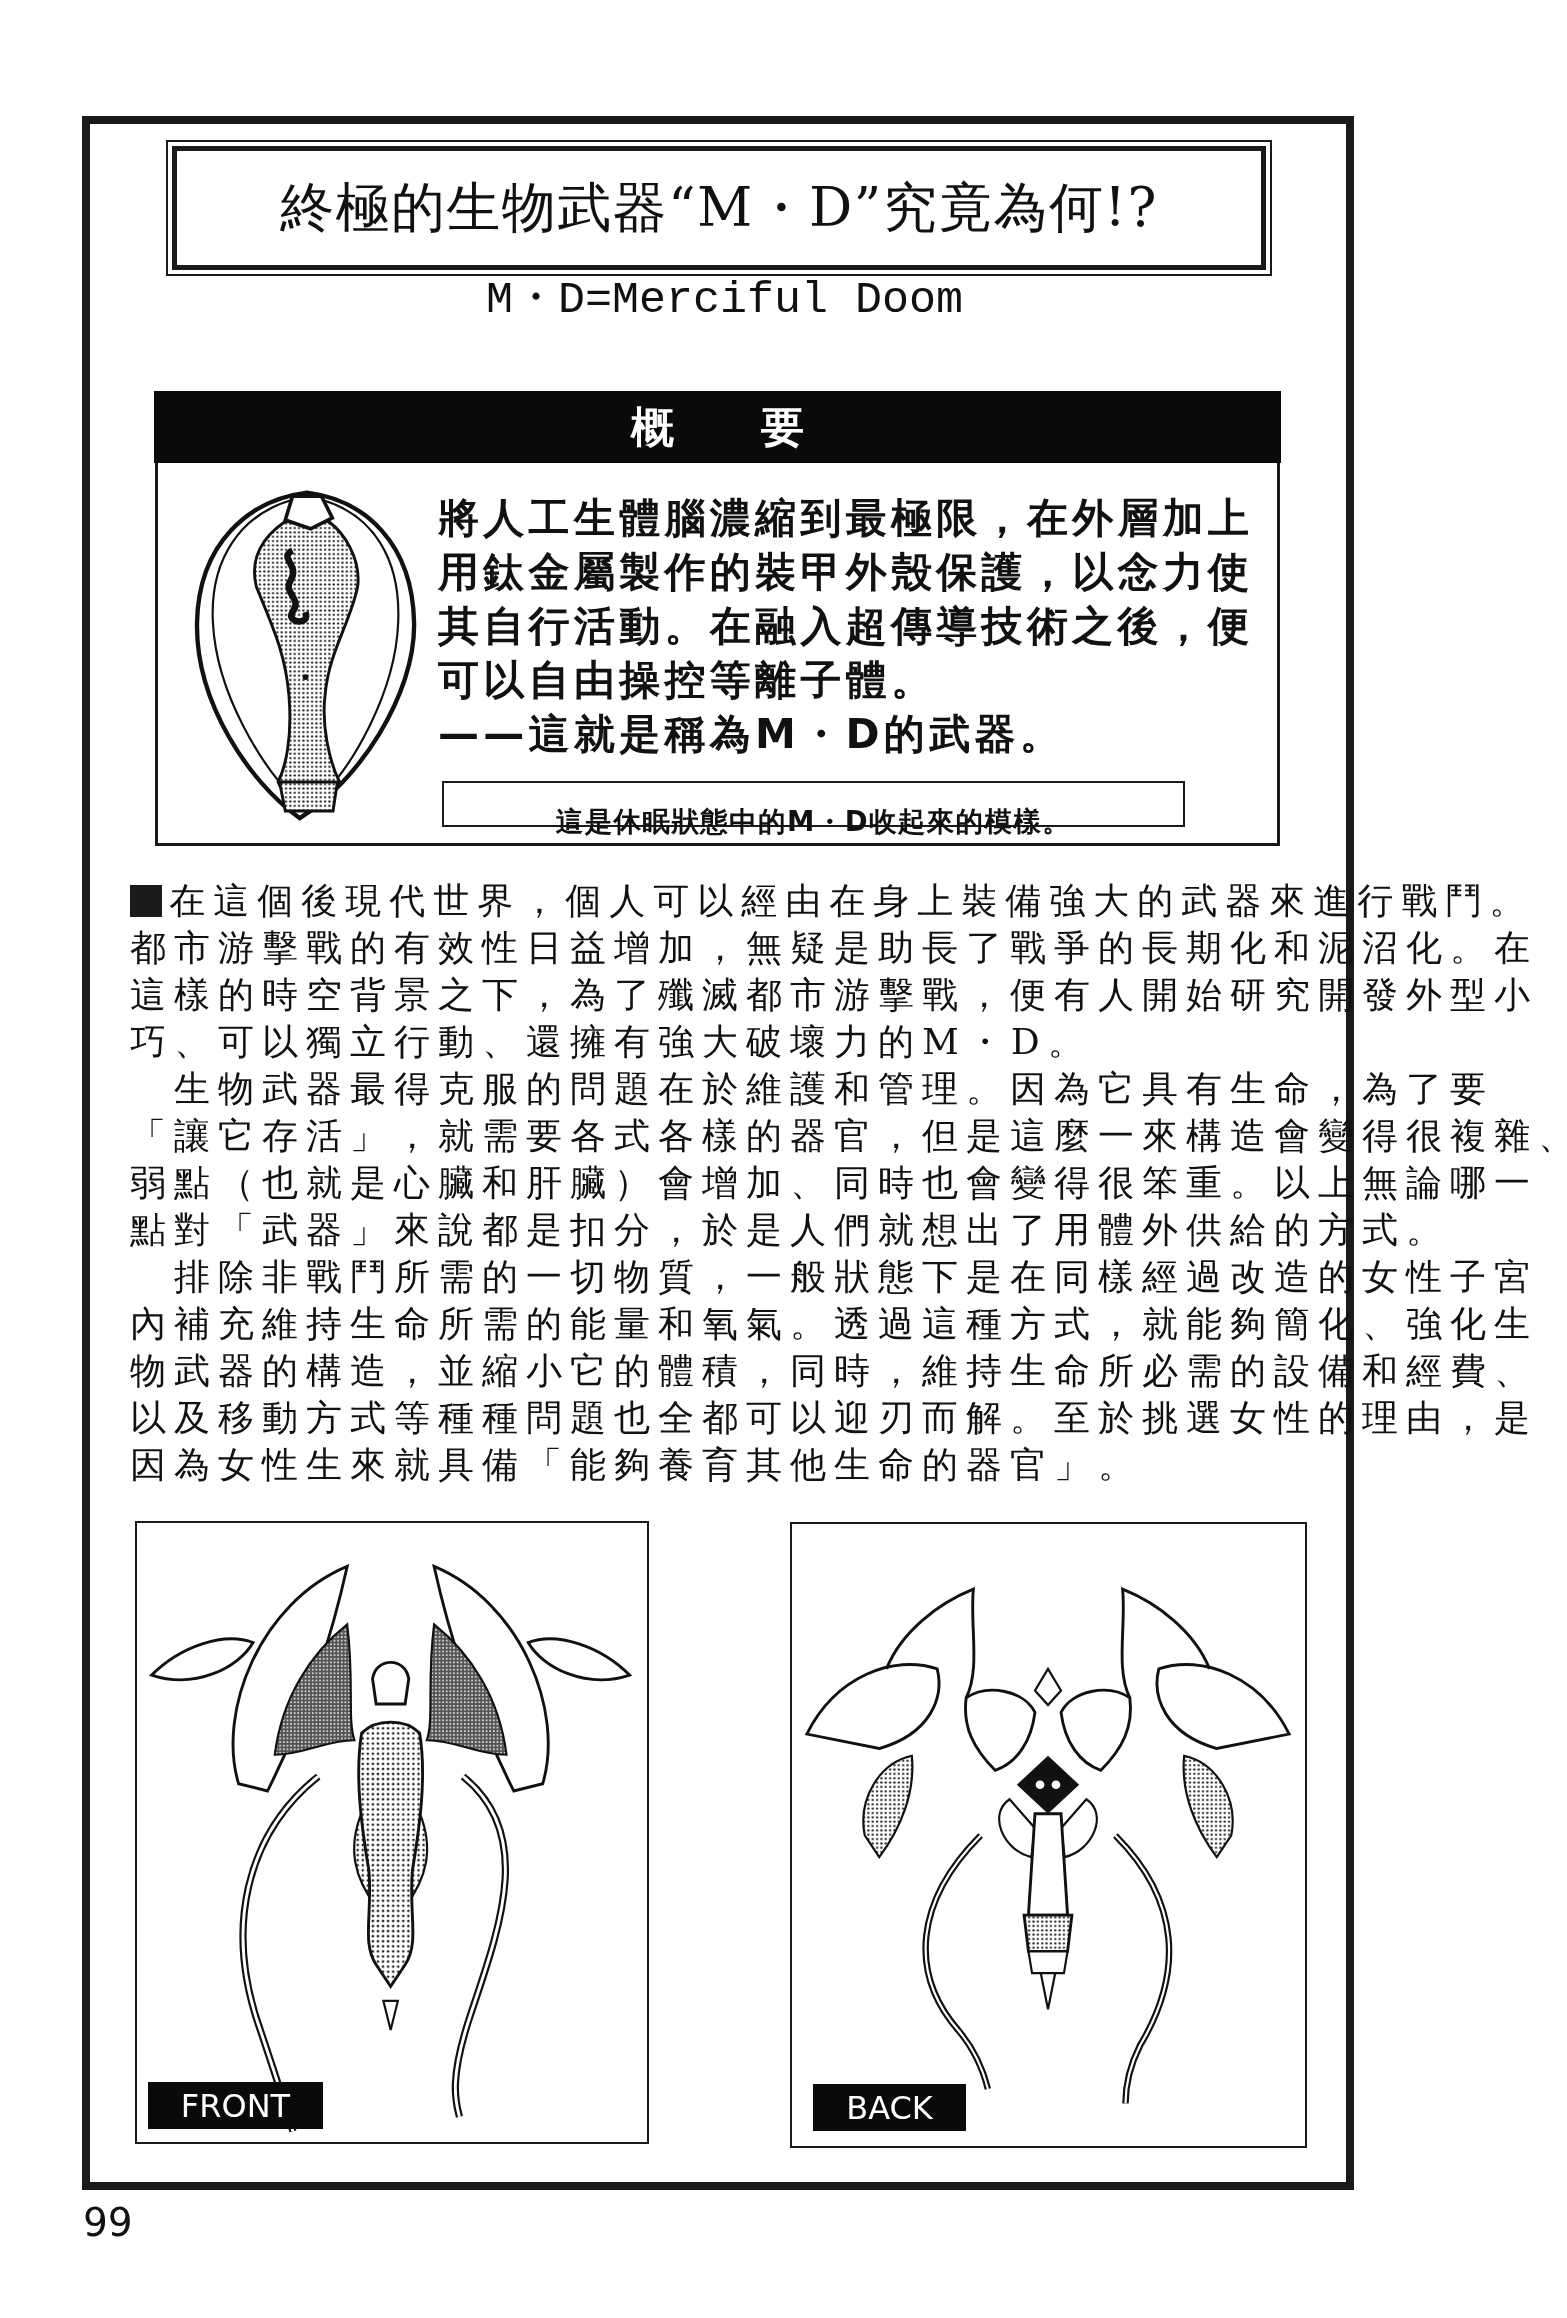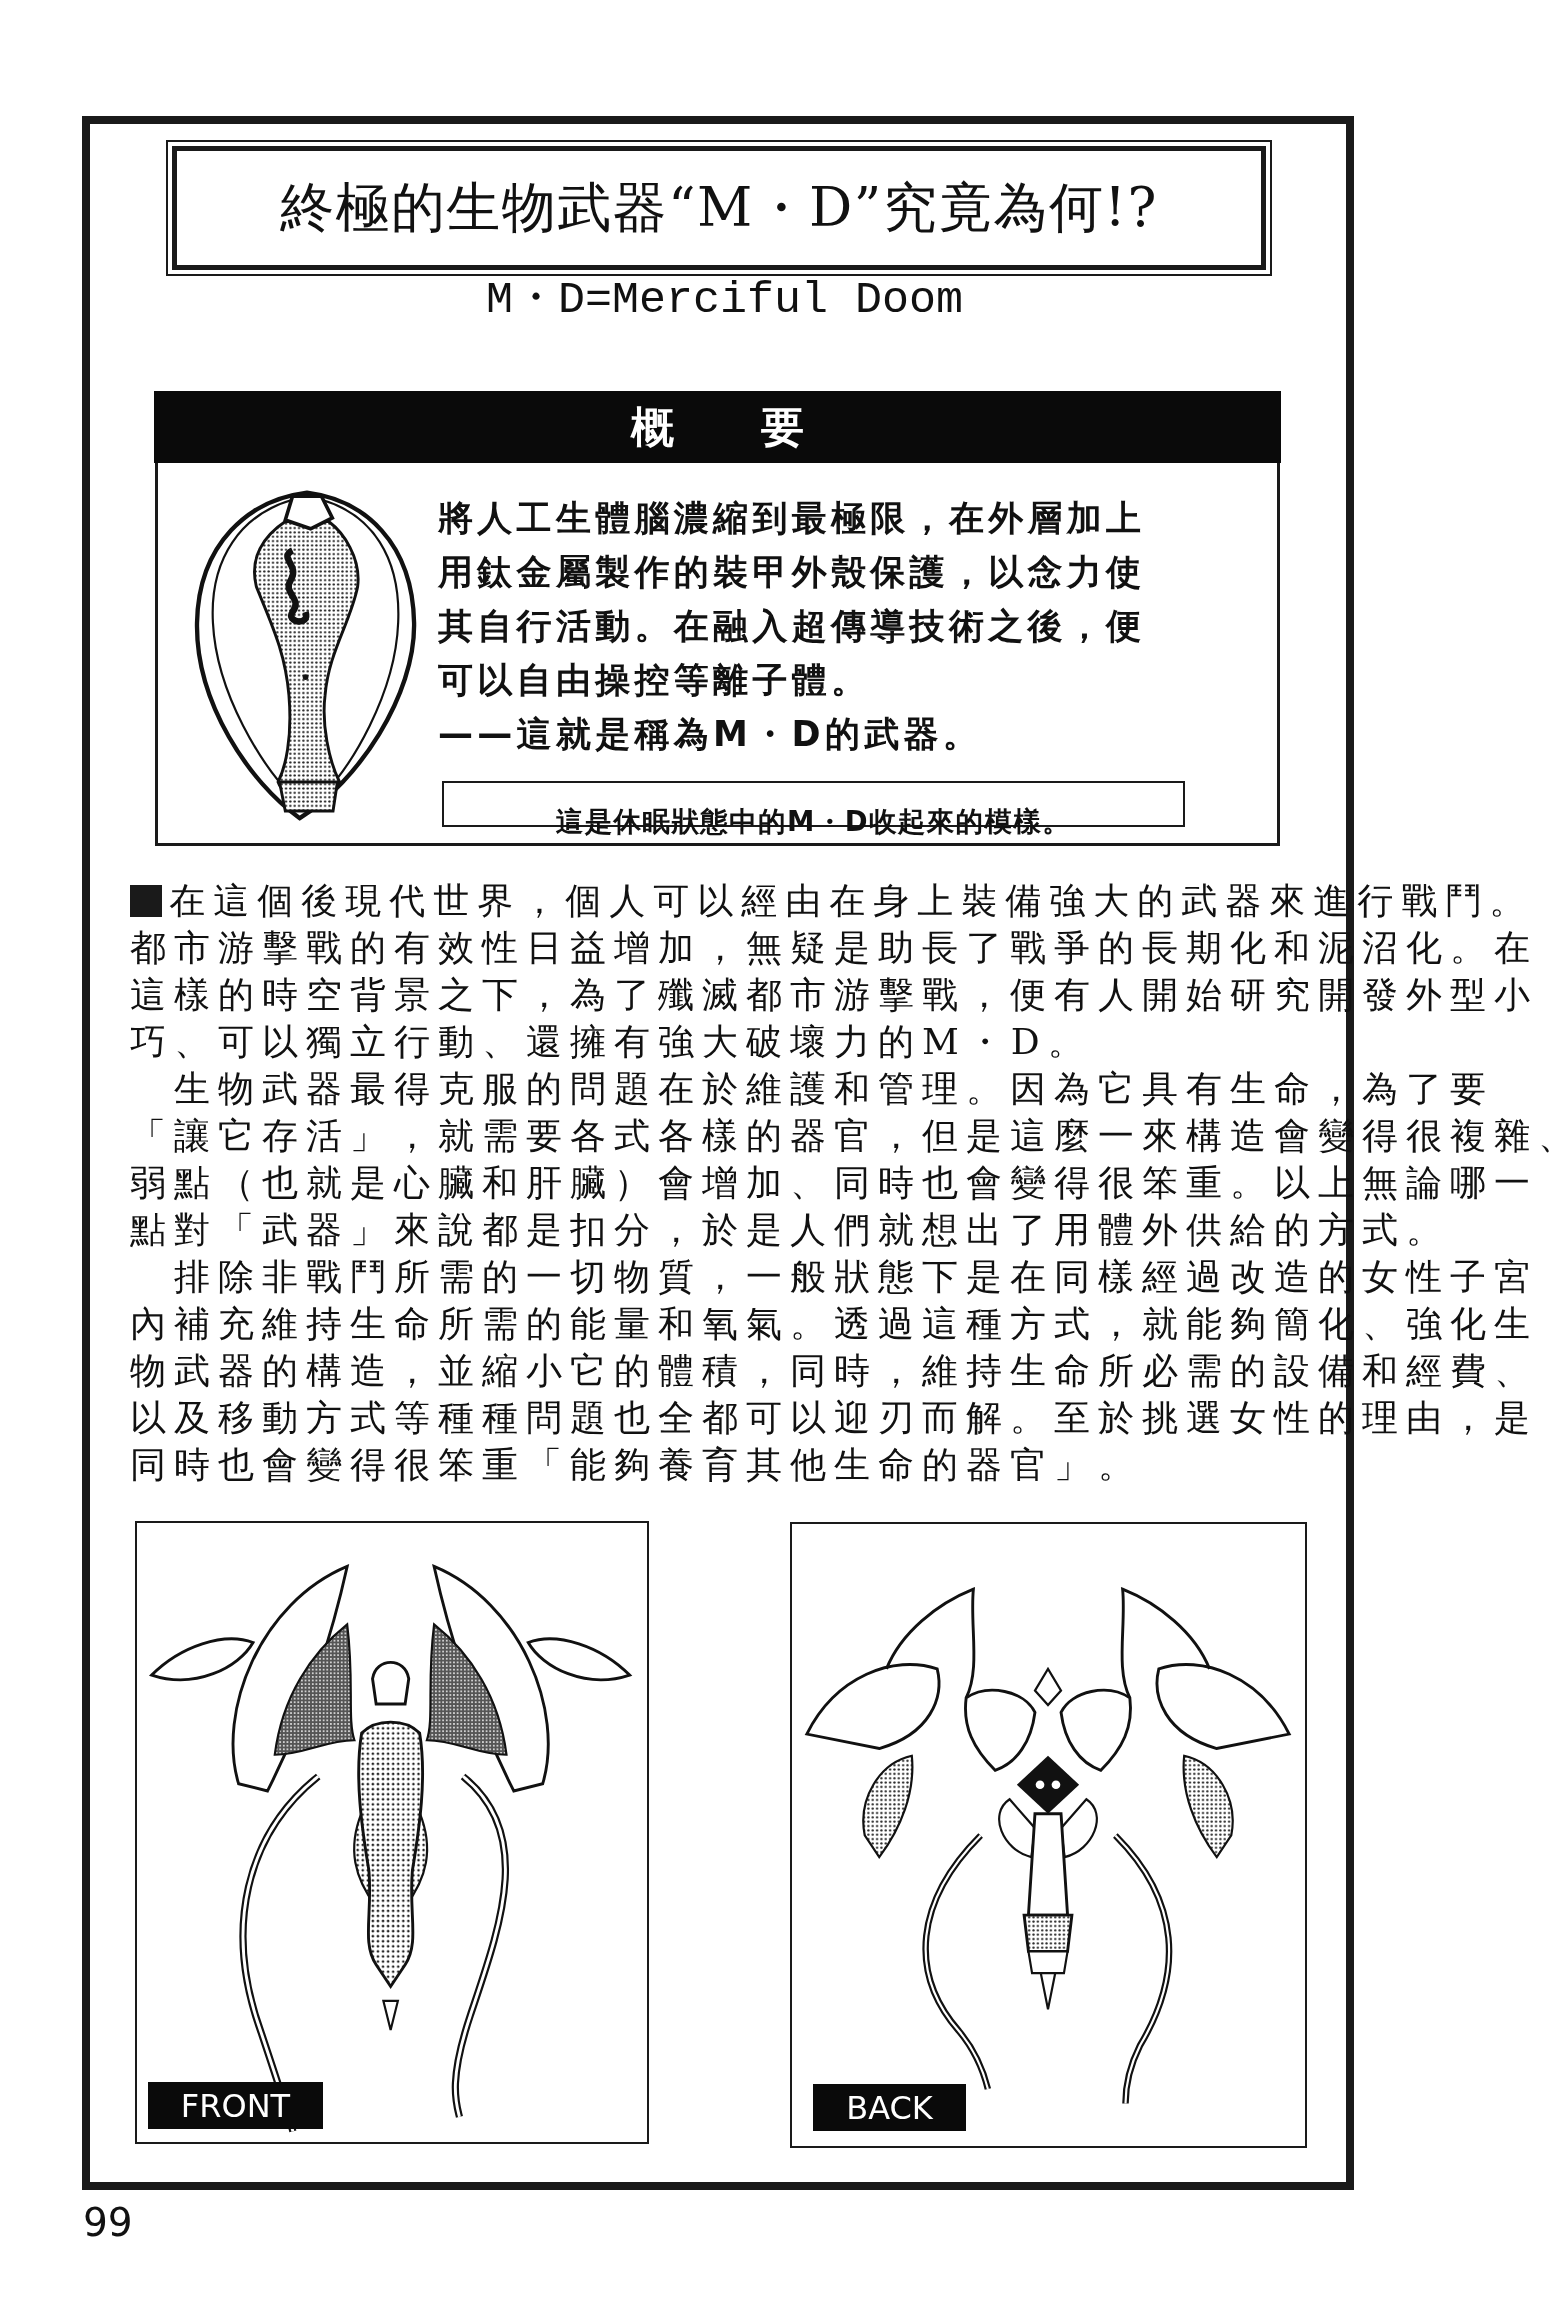--- a/index.html
+++ b/index.html
@@ -16,21 +16,21 @@
   #title-text { font-size:54px; letter-spacing:1.4px; white-space:nowrap; line-height:1; font-weight:normal; }
   #subtitle { left:0; width:1449px; top:278px; text-align:center; font-size:45px; line-height:1; white-space:nowrap;font-family:Liberation Mono, monospace; }
 
   #overview-box { left:155px; top:392px; width:1125px; height:454px; border:3.6px solid #1a1a1a; box-sizing:border-box; }
   #overview-header { position:absolute; left:-3.6px; top:-3.6px; right:-3.6px; height:72px; background:#0a0a0a;
     display:flex; align-items:center; justify-content:center; }
   #overview-header span { color:#fff; font-weight:bold; font-size:43px; line-height:1; }
   #overview-header .gap { width:87px; }
   #capsule { left:26px; top:83px; width:246px; height:362px; }
   #overview-text { left:280px; top:96px; width:841px; }
-  .ov-line { font-weight:bold; font-size:35px; line-height:54px; letter-spacing:4.3px; white-space:nowrap; }
+  .ov-line { font-weight:bold; font-size:41px; line-height:54px; letter-spacing:4.3px; white-space:nowrap; }
   #caption-box { left:284px; top:386px; width:743px; height:46px; border:2.2px solid #1a1a1a; box-sizing:border-box;
     display:flex; align-items:center; justify-content:center; }
   #caption-box span { font-weight:bold; font-size:27.5px; letter-spacing:1.4px; line-height:1; white-space:nowrap;margin-top:36px; }
 
   #body-text { left:130px; top:877px; width:1203px; }
   .body-line { font-size:36px; line-height:47px; letter-spacing:8px; white-space:nowrap; height:47px; }
   .bullet-sq { display:inline-block; width:32px; height:32px; background:#1a1a1a; vertical-align:-4.3px; margin-right:7.2px; }
 
   .panel { border:2.9px solid #1a1a1a; box-sizing:border-box; background:#fff; }
   #front-panel { left:135px; top:1521px; width:514px; height:623px; }
@@ -97,21 +97,21 @@
   <div class="body-line">這樣的時空背景之下，為了殲滅都市游擊戰，便有人開始研究開發外型小</div>
   <div class="body-line">巧、可以獨立行動、還擁有強大破壞力的M・D。</div>
   <div class="body-line">　生物武器最得克服的問題在於維護和管理。因為它具有生命，為了要</div>
   <div class="body-line">「讓它存活」，就需要各式各樣的器官，但是這麼一來構造會變得很複雜、</div>
   <div class="body-line">弱點（也就是心臟和肝臟）會增加、同時也會變得很笨重。以上無論哪一</div>
   <div class="body-line">點對「武器」來說都是扣分，於是人們就想出了用體外供給的方式。</div>
   <div class="body-line">　排除非戰鬥所需的一切物質，一般狀態下是在同樣經過改造的女性子宮</div>
   <div class="body-line">內補充維持生命所需的能量和氧氣。透過這種方式，就能夠簡化、強化生</div>
   <div class="body-line">物武器的構造，並縮小它的體積，同時，維持生命所必需的設備和經費、</div>
   <div class="body-line">以及移動方式等種種問題也全都可以迎刃而解。至於挑選女性的理由，是</div>
-  <div class="body-line">同時也會變得很笨重「能夠養育其他生命的器官」。</div>
+  <div class="body-line">因為女性生來就具備「能夠養育其他生命的器官」。</div>
 </div>
 
 <div id="front-panel" class="abs panel">
   <svg width="508" height="617" viewBox="0 0 701 852">
     <defs>
       <pattern id="dots2" width="7" height="7" patternUnits="userSpaceOnUse">
         <rect width="7" height="7" fill="#fff"></rect>
         <circle cx="3.5" cy="3.5" r="1.8" fill="#222"></circle>
       </pattern>
       <pattern id="dotsDark" width="5" height="5" patternUnits="userSpaceOnUse">

